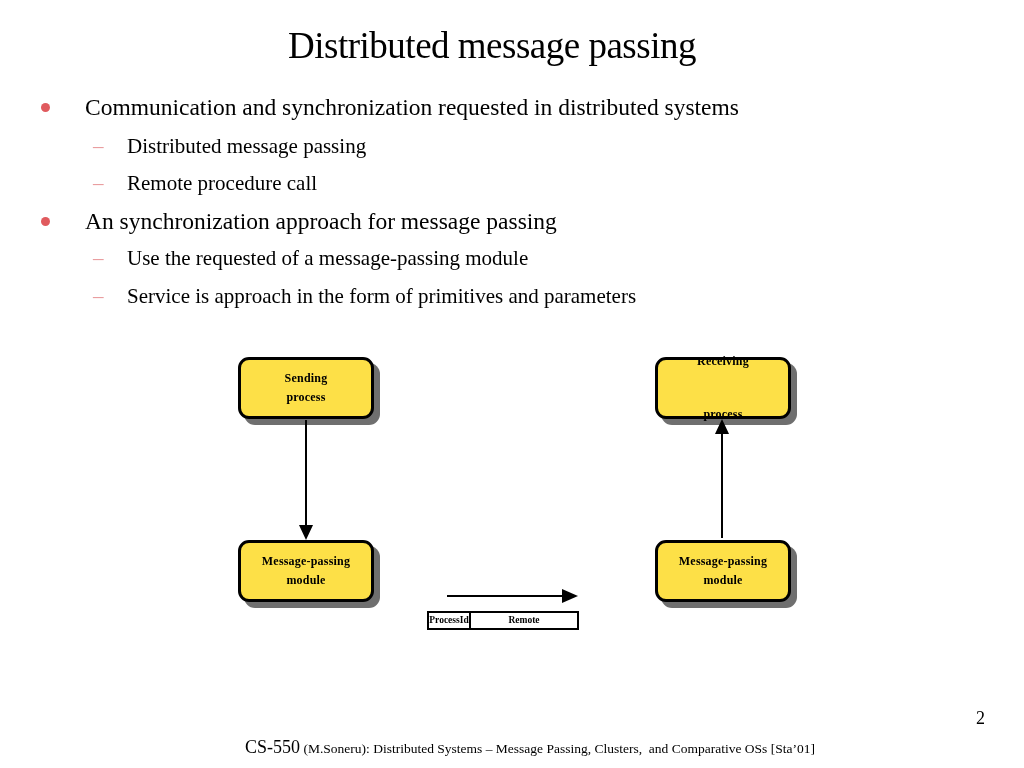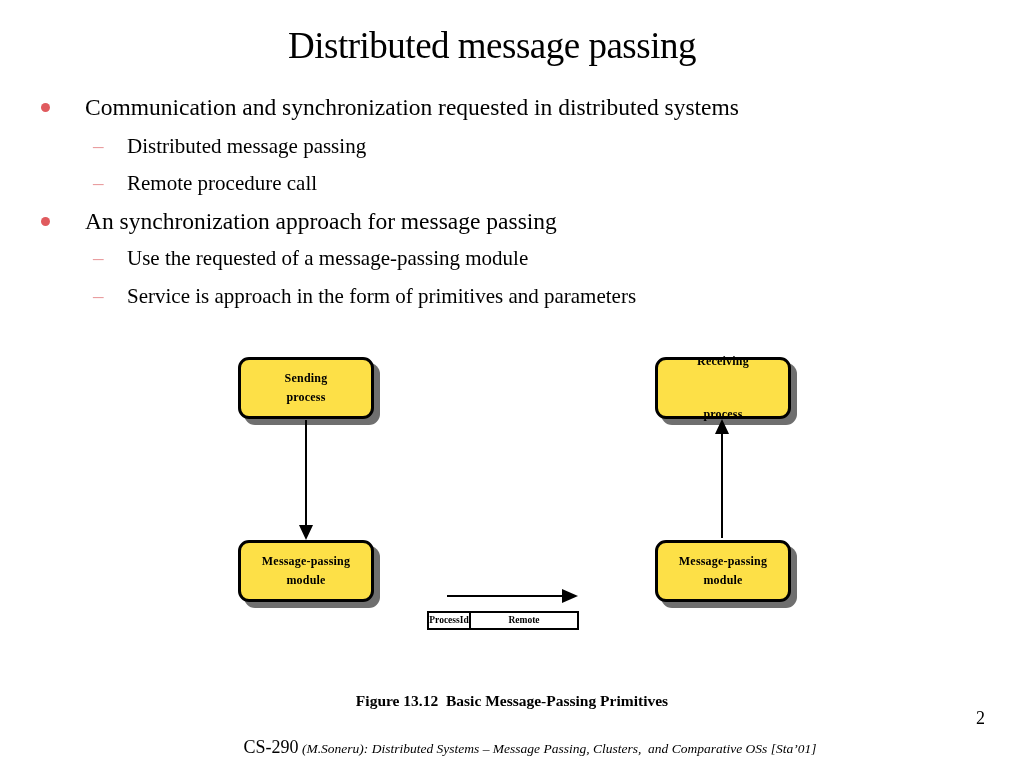--- a/index.html
+++ b/index.html
@@ -115,21 +115,21 @@
   
   .footer {
     position: absolute;
     top: 719px;
     left: 0;
     width: 1044px;
     text-align: center;
     white-space: pre;
   }
   .footer .course { font-size: 18px; }
-  .footer .rest   { font-size: 13.5px; font-style: italic; }
+  .footer .rest   { font-size: 13.5px; }
 
   .page-number {
     position: absolute;
     top: 708px;
     left: 976px;
     font-size: 18px;
   }
 </style>
 </head>
 <body>
@@ -193,21 +193,20 @@
       <line x1="447" y1="596" x2="563" y2="596" stroke="#000" stroke-width="2"></line>
       <polygon points="578,596 562,589 562,603" fill="#000"></polygon>
     </g>
   </svg>
 
   <div class="packet">
     <div class="cell-id">ProcessId</div>
     <div class="cell-msg">Remote</div>
   </div>
 
-  <div class="caption">Figure 13.12  Basic Message-Passing Primitives</div>
 
   <div class="footer">
-    <span class="course">CS-290</span><span class="rest"> (M.Soneru): Distributed Systems – Message Passing, Clusters,  and Comparative OSs [Sta’01]</span>
+    <span class="course">CS-550</span><span class="rest"> (M.Soneru): Distributed Systems – Message Passing, Clusters,  and Comparative OSs [Sta’01]</span>
   </div>
 
   <div class="page-number">2</div>
 
 </div>
 
 </body></html>

